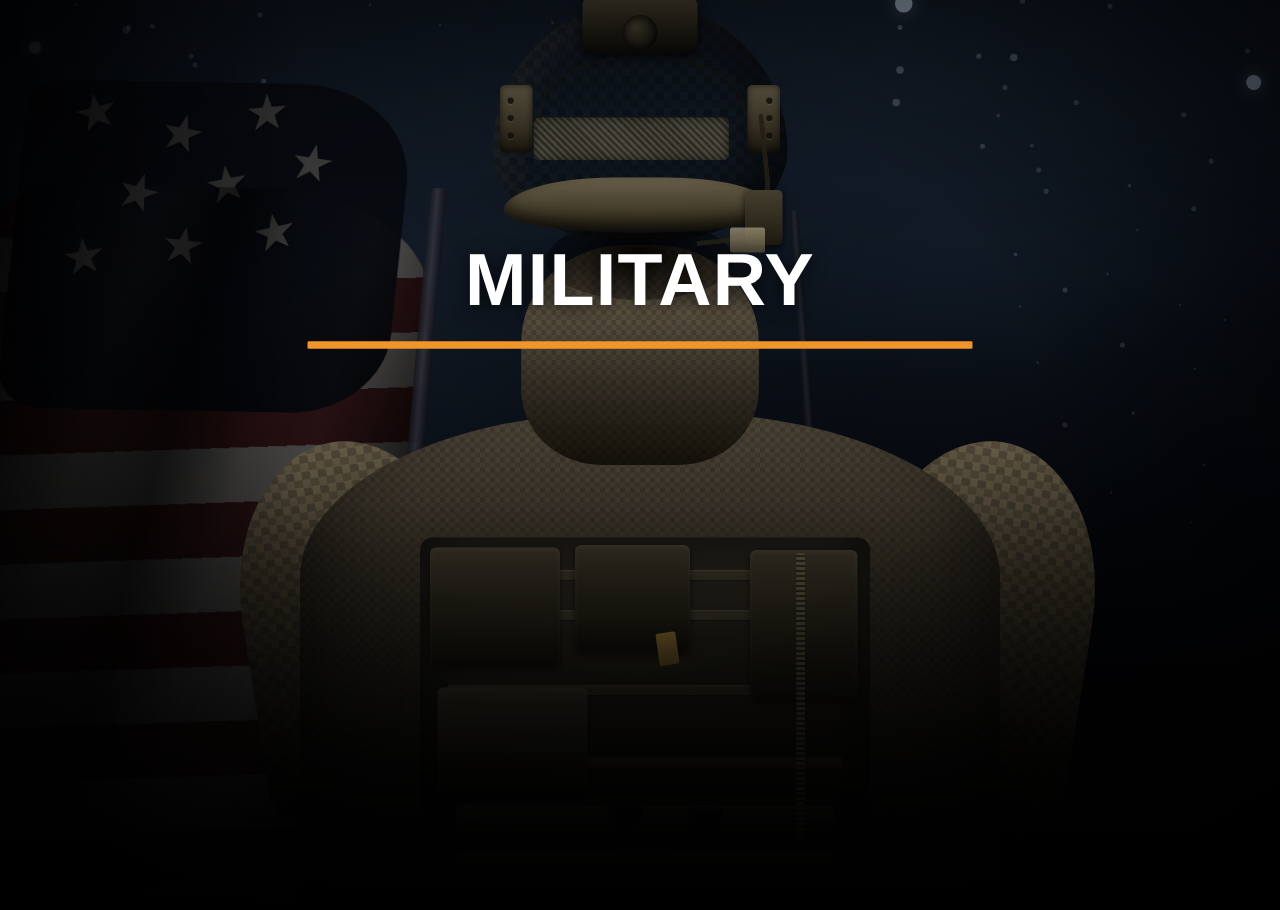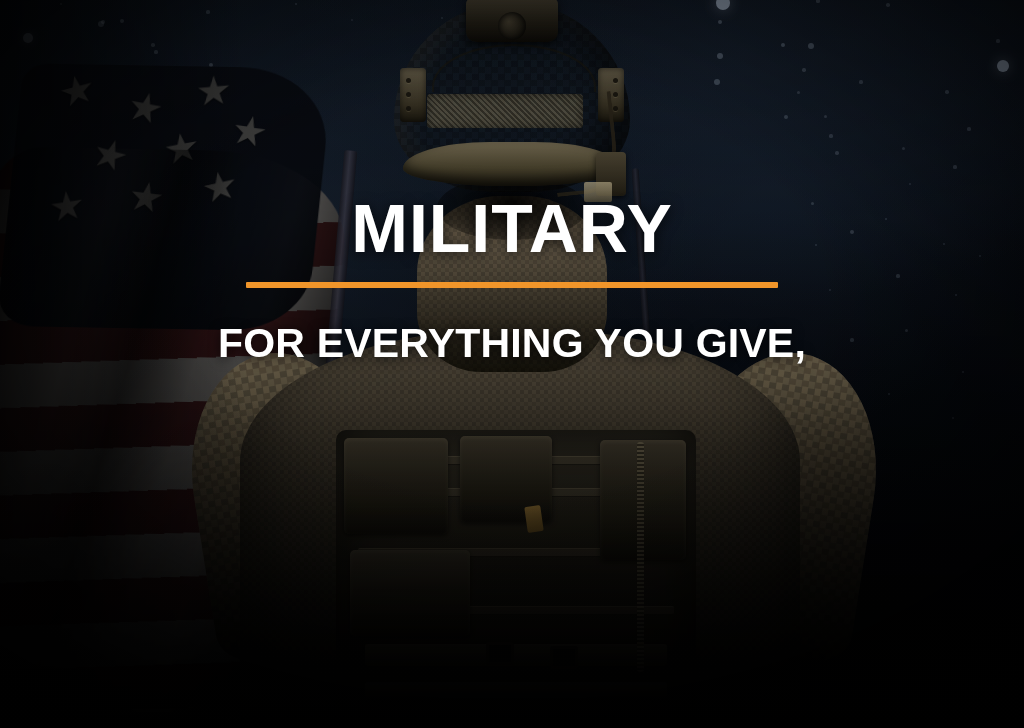--- a/index.html
+++ b/index.html
@@ -388,21 +388,21 @@
   .headline {
     color: #ffffff;
     font-family: "Liberation Sans", sans-serif;
     font-weight: bold;
     font-size: 70px;
     line-height: .97;
     letter-spacing: -0.5px;
     margin: 0;
     text-shadow: 0 2px 14px rgba(0,0,0,.75);
   }
-  .headline .line1 { display: block; font-size: 68px; letter-spacing: 1px; }
+  .headline .line1 { display: block; font-size: 59px; letter-spacing: 1px; }
   .headline .line2 { display: block; font-size: 72px; letter-spacing: 0px; }
 
   .rule {
     width: 532px;
     height: 6px;
     margin: 20px auto 0;
     background: #f0952a;
     border-radius: 1px;
   }
 
@@ -575,17 +575,16 @@
   <div class="vignette"></div>
 
   <div class="content">
     <h1 class="headline">
       <span class="line1">MILITARY</span>
     </h1>
 
     <div class="rule" style="background: rgb(240, 149, 42);"></div>
 
     <p class="subhead">
-      <span class="sline s1">FOR EVERYTHING YOU GIVE,</span>
     </p>
   </div>
 
 </div>
 
 </body></html>

